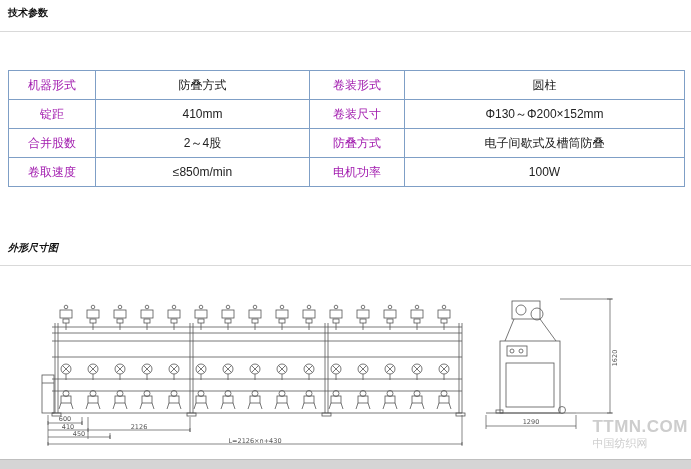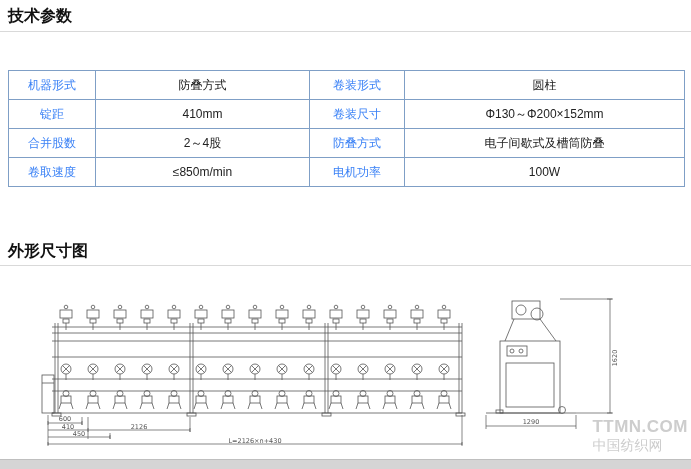--- a/index.html
+++ b/index.html
@@ -3,48 +3,48 @@
 <meta charset="utf-8">
 <style>
   html,body{margin:0;padding:0;}
   body{
     width:691px;height:469px;position:relative;overflow:hidden;
     background:#ffffff;
     font-family:"Liberation Sans","DejaVu Sans",sans-serif;
   }
   .section-title{
     position:absolute;left:8px;
-    font-size:16px;font-weight:bold;color:#111;
+    font-size:10px;font-weight:bold;color:#111;
   }
   .divider{
     position:absolute;left:0;width:691px;height:0;
     border-top:1px solid #d9d9d9;
   }
   table.params{
     position:absolute;left:8px;top:70px;width:676px;
     border-collapse:collapse;table-layout:fixed;
     font-size:12px;
   }
   table.params td{
     border:1px solid #7f9fc6;height:28px;
     text-align:center;vertical-align:middle;
     padding:0 3px;overflow:hidden;white-space:nowrap;
   }
-  td.lbl{color:#3b82f6;}
+  td.lbl{color:#a21caf;}
   td.val{color:#222;}
   svg text{
     font-family:"DejaVu Sans",sans-serif;
     font-size:6.5px;fill:#555;
   }
   .watermark{
     position:absolute;right:3px;top:417px;
     color:#cdcdcd;line-height:1.15;
   }
   .wm1{font-size:17px;font-weight:bold;letter-spacing:.5px;}
-  .wm2{font-size:14px;}
+  .wm2{font-size:11px;}
   .footer-bar{
     position:absolute;left:0;bottom:0;width:691px;height:9px;
     background:#d5d5d5;border-top:1px solid #bfbfbf;
   }
 </style>
 </head>
 <body>
 
 <div class="section-title" style="top:6px;">技术参数</div>
 <div class="divider" style="top:31px;"></div>
@@ -77,21 +77,21 @@
     </tr>
     <tr>
       <td class="lbl">卷取速度</td>
       <td class="val">≤850m/min</td>
       <td class="lbl">电机功率</td>
       <td class="val">100W</td>
     </tr>
   </tbody>
 </table>
 
-<div class="section-title" style="top:241px;">外形尺寸图</div>
+<div class="section-title" style="top:241px;font-style:italic;">外形尺寸图</div>
 <div class="divider" style="top:265px;"></div>
 
 <svg style="position:absolute;left:0;top:283px;" width="691" height="178" viewBox="0 0 691 178">
   <defs>
     <g id="u-top" stroke="#555" stroke-width="0.8" fill="none">
       <circle cx="0" cy="-16" r="1.8"></circle>
       <rect x="-6" y="-13" width="12" height="8"></rect>
       <rect x="-3" y="-4" width="6" height="4"></rect>
       <line x1="0" y1="0" x2="0" y2="7"></line>
     </g>

